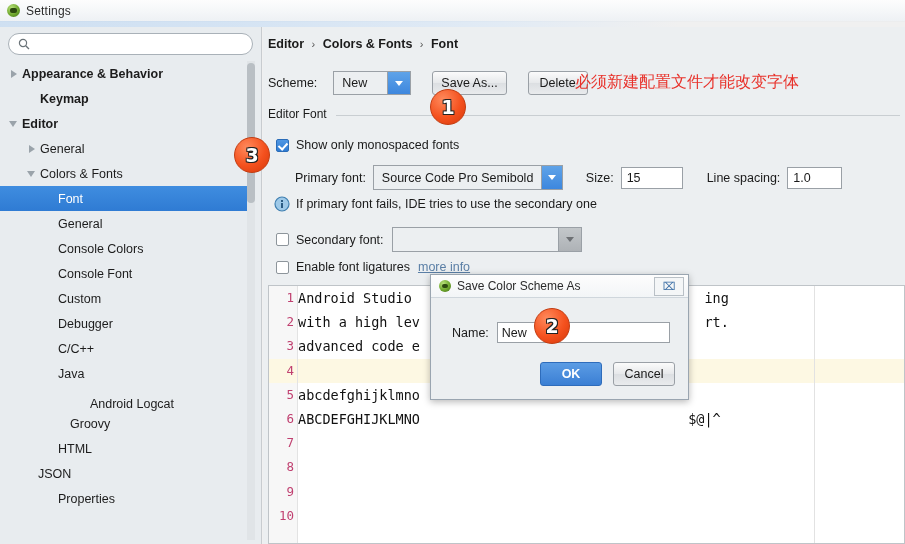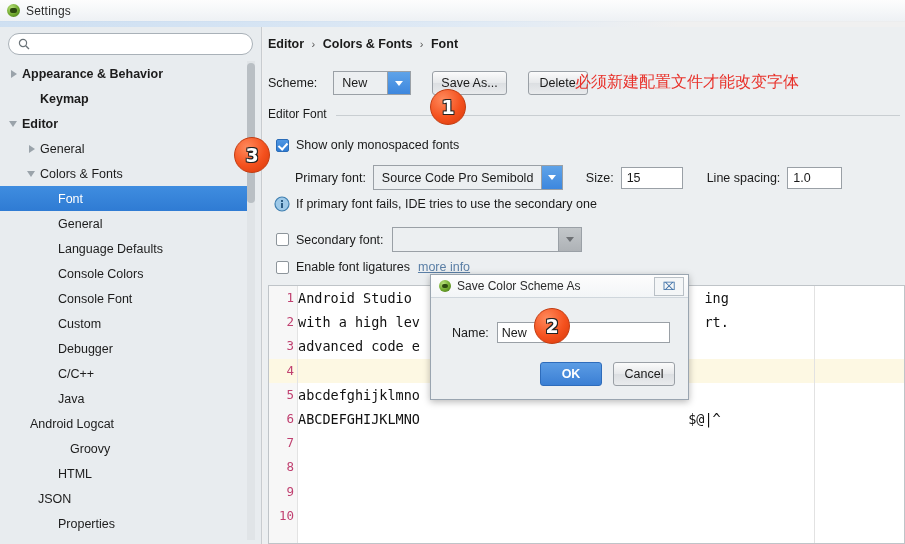--- a/index.html
+++ b/index.html
@@ -387,24 +387,20 @@
         <div class="tnode sel" style="padding-left: 44px;">
           <span class="arrow"></span>
           <span>Font</span>
         </div>
         <div class="tnode" style="padding-left: 44px;">
           <span class="arrow"></span>
           <span>General</span>
         </div>
         <div class="tnode" style="padding-left: 44px;">
           <span class="arrow"></span>
-          <span>Language Defaults</span>
-        </div>
-        <div class="tnode" style="padding-left: 44px;">
-          <span class="arrow"></span>
           <span>Console Colors</span>
         </div>
         <div class="tnode" style="padding-left: 44px;">
           <span class="arrow"></span>
           <span>Console Font</span>
         </div>
         <div class="tnode" style="padding-left: 44px;">
           <span class="arrow"></span>
           <span>Custom</span>
         </div>
@@ -413,21 +409,21 @@
           <span>Debugger</span>
         </div>
         <div class="tnode" style="padding-left: 44px;">
           <span class="arrow"></span>
           <span>C/C++</span>
         </div>
         <div class="tnode" style="padding-left: 44px;">
           <span class="arrow"></span>
           <span>Java</span>
         </div>
-        <div class="tnode" style="padding-left: 16px;">
+        <div class="tnode" style="padding-left: 16px; flex-direction: column;">
           <span class="arrow"></span>
           <span>Android Logcat</span>
         </div>
         <div class="tnode" style="padding-left: 44px; gap: 12px;">
           <span class="arrow"></span>
           <span>Groovy</span>
         </div>
         <div class="tnode" style="padding-left: 44px;">
           <span class="arrow"></span>
           <span>HTML</span>

